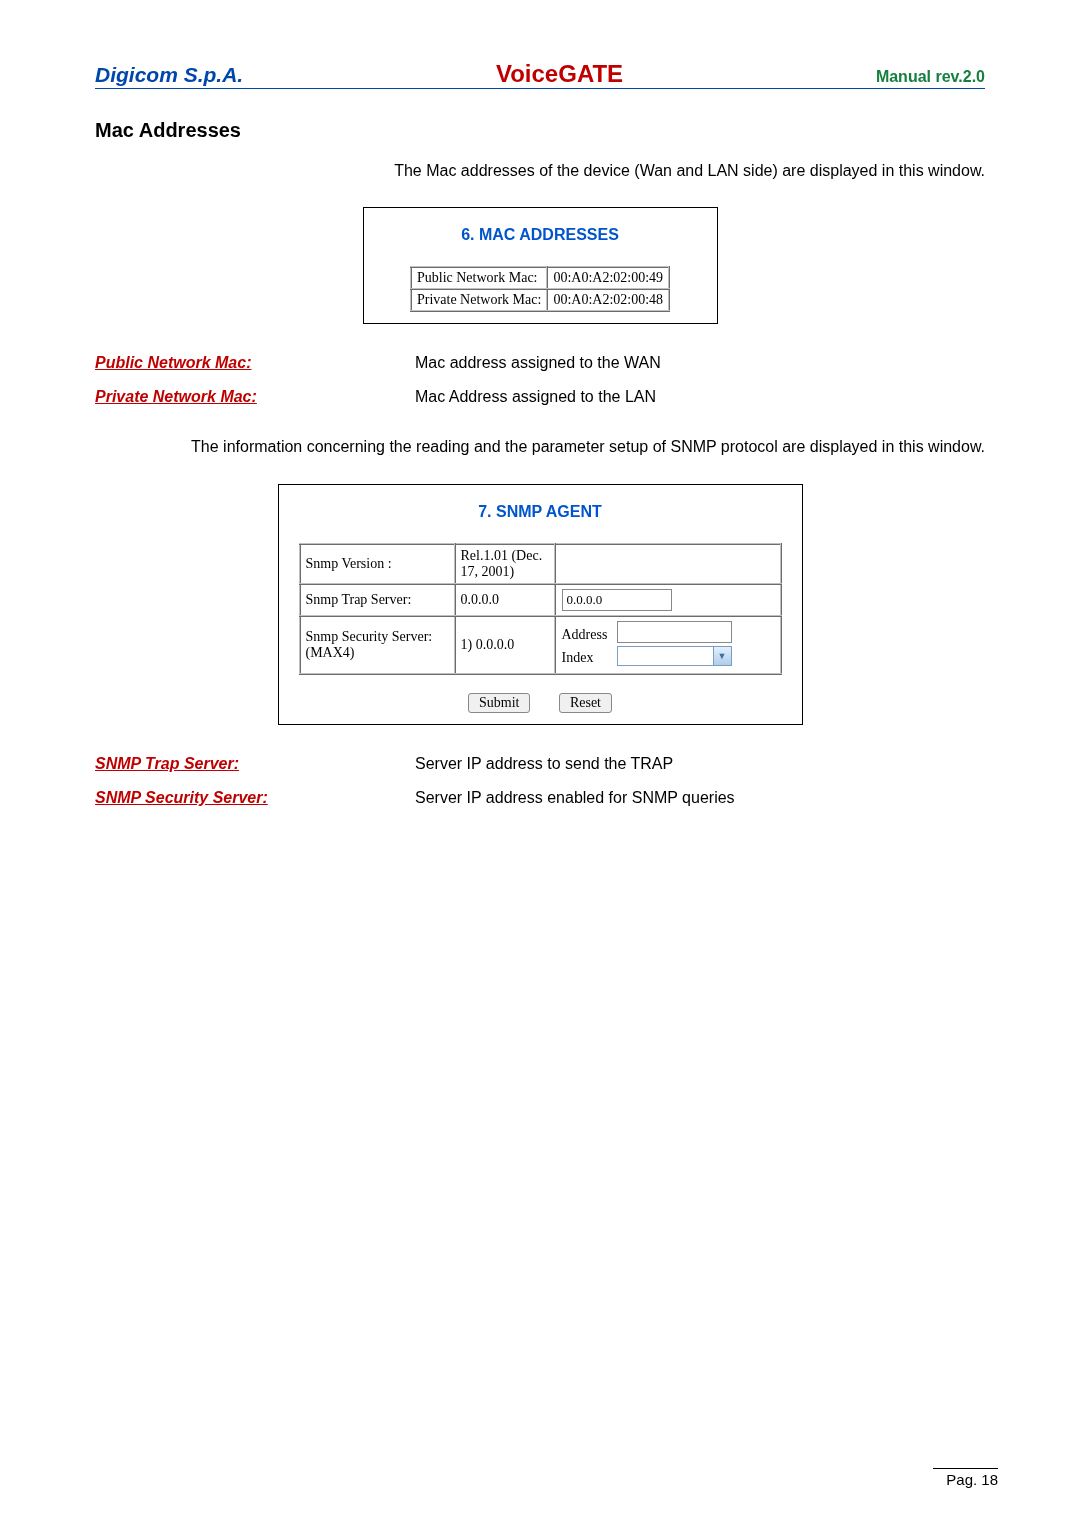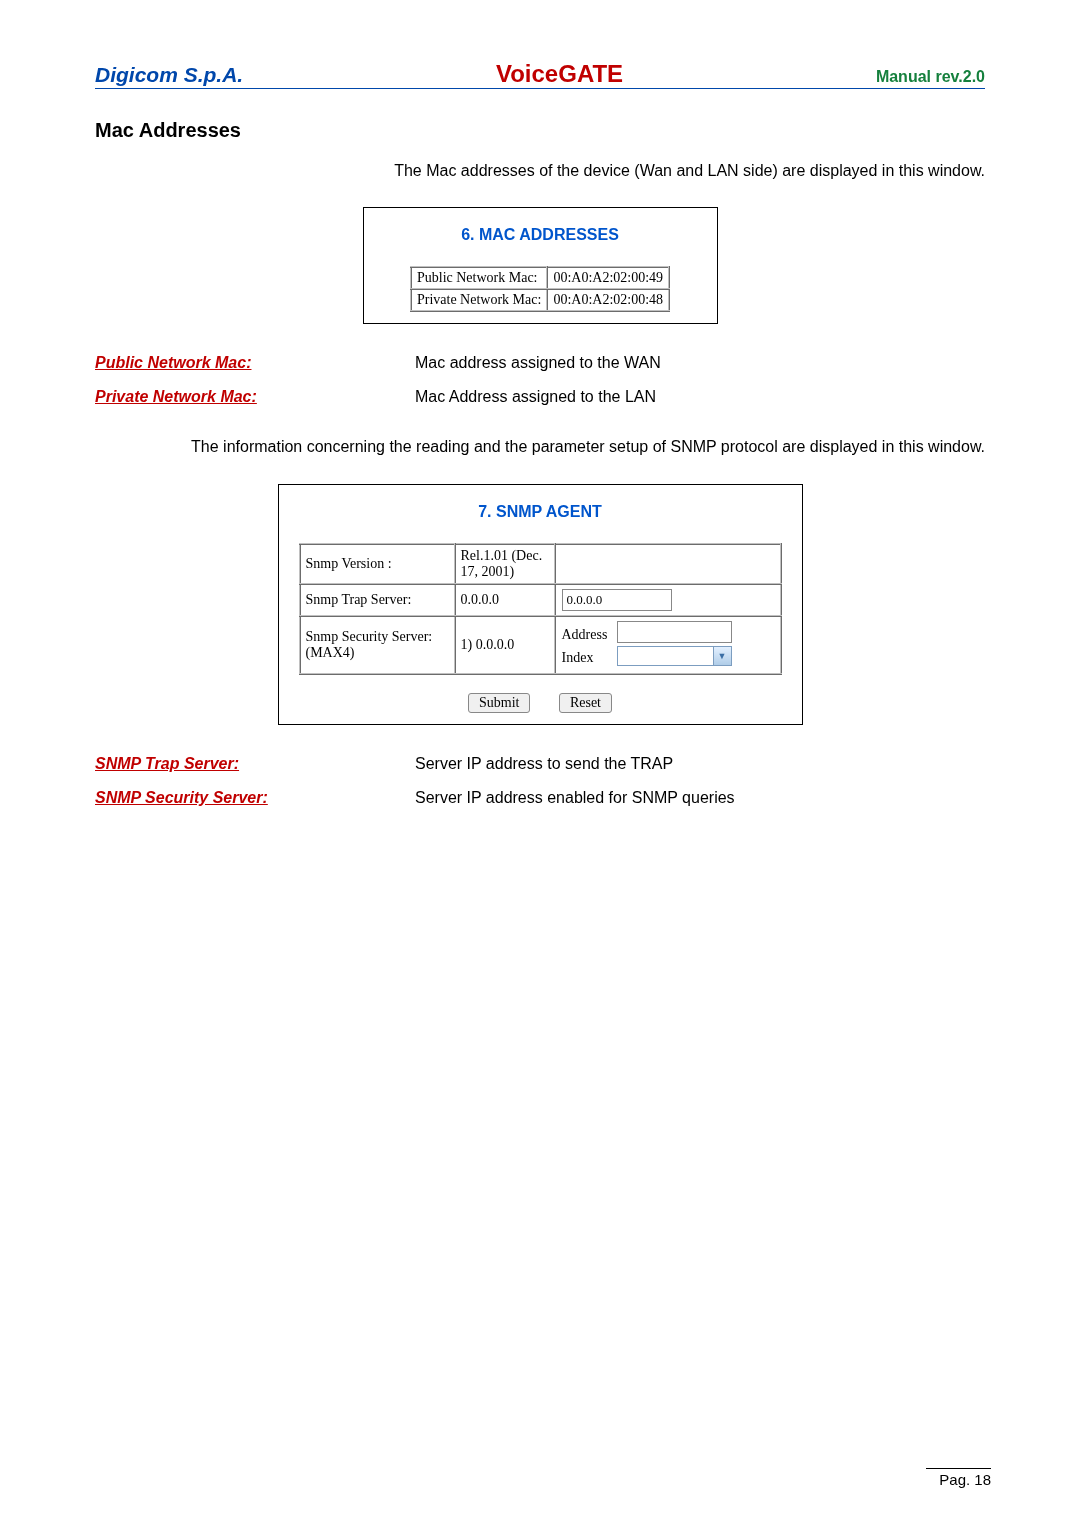--- a/index.html
+++ b/index.html
@@ -156,21 +156,21 @@
       width: 320px;
     }
     .def-term-narrow { width: 320px; }
     .def-desc {
       font-size: 16px;
     }
     .indent { margin-left: 30px; }
     .footer {
       position: absolute;
       bottom: 40px;
-      right: 89px;
+      right: 82px;
       font-size: 15px;
       border-top: 1px solid #000;
       padding-top: 2px;
       width: 65px;
       text-align: right;
     }
   </style>
 </head>
 <body>
 

